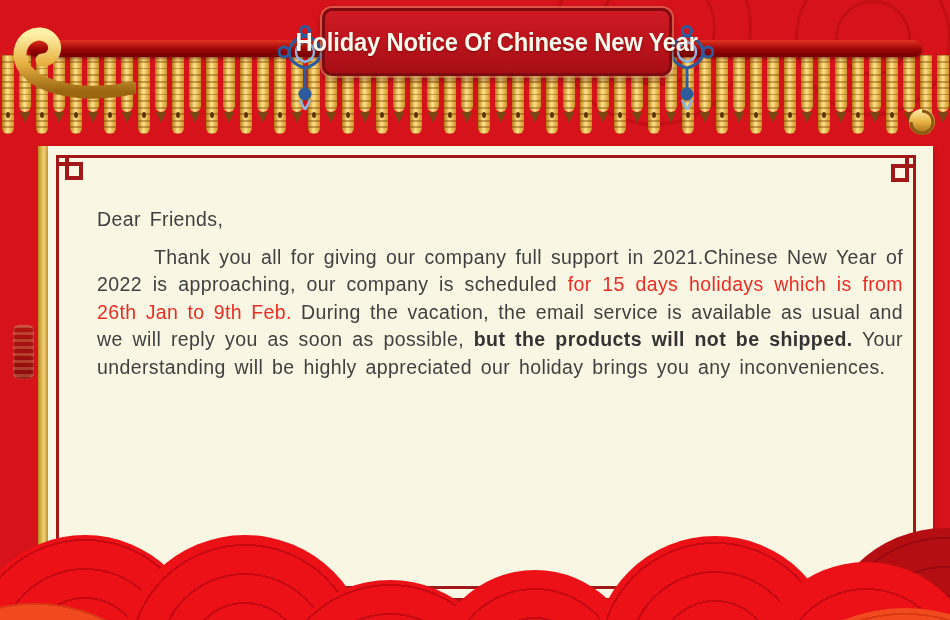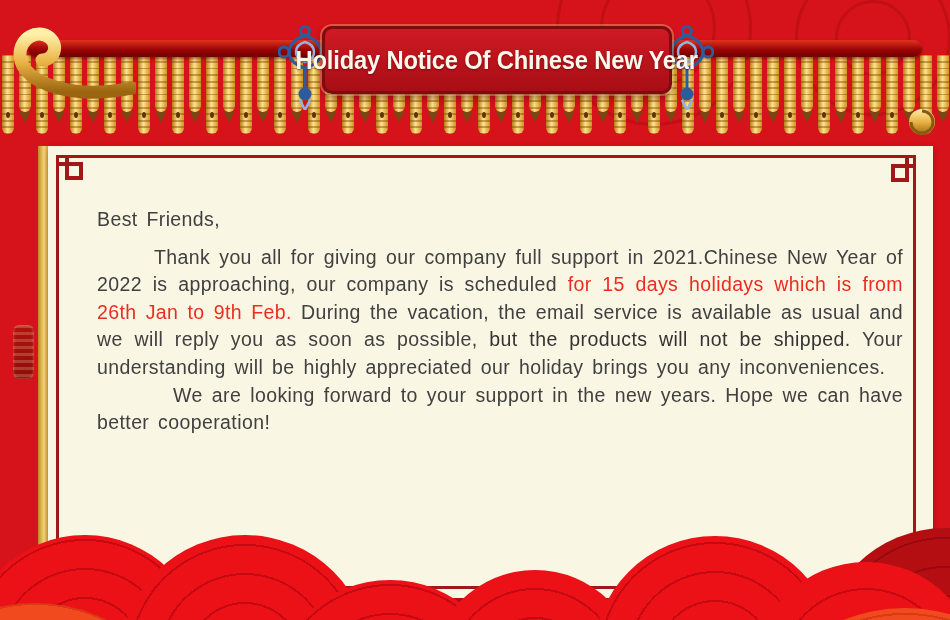--- a/index.html
+++ b/index.html
@@ -28,21 +28,21 @@
   .tassel.short::after{content:'';position:absolute;top:100%;left:1px;
     border:5px solid transparent;border-top:11px solid #7a4712;}
   .tassel:not(.short)::before{content:'';position:absolute;bottom:16px;left:4px;width:4px;height:6px;
     background:#5f3406;border-radius:50%;}
 
   .ornament{position:absolute;z-index:7;}
   .hook-left{left:4px;top:22px;}
   .knob-right{left:902px;top:102px;}
 
   
-  .plaque{position:absolute;left:322px;top:26px;width:344px;height:62px;z-index:8;
+  .plaque{position:absolute;left:322px;top:8px;width:344px;height:62px;z-index:8;
     background:linear-gradient(180deg,#cf1a24,#a80e15);
     border:3px solid #7d0b10;border-radius:10px;
     box-shadow:0 0 0 2px rgba(255,215,150,.35), 0 4px 7px rgba(60,0,0,.45);
     display:flex;align-items:center;justify-content:center;}
   .plaque-title{color:#fdf8ec;font-size:25px;font-weight:700;white-space:nowrap;
     transform:scaleX(.95);letter-spacing:-.2px;text-shadow:0 1px 2px rgba(80,0,0,.6);}
   .knot{position:absolute;top:24px;z-index:7;}
   .knot.left{left:278px;}
   .knot.right{left:660px;}
 
@@ -58,21 +58,21 @@
   .corner.tr{right:-3px;top:-3px;transform:rotate(90deg);}
   .corner.br{right:-3px;bottom:-3px;transform:rotate(180deg);}
   .corner.bl{left:-3px;bottom:-3px;transform:rotate(270deg);}
 
   .letter-text{position:absolute;left:49px;top:60px;width:806px;color:#404040;
     font-size:19.5px;line-height:27.6px;letter-spacing:.4px;word-spacing:3px;}
   .letter-text p{margin:0;}
   .para1{text-align:justify;text-indent:57px;margin-top:10px !important;}
   .para2{text-align:justify;text-indent:76px;}
   .hl{color:#e92d22;}
-  .emph{font-weight:400;color:#333;}
+  .emph{font-weight:700;color:#333;}
   .closing{margin-top:36px !important;}
 
   
   .seal{position:absolute;left:13px;top:325px;width:21px;height:54px;z-index:2;
     background:
       repeating-linear-gradient(180deg, rgba(235,185,120,.28) 0 3px, rgba(255,255,255,0) 3px 7px),
       linear-gradient(180deg,#b01212,#8e0d0d);
     border-radius:6px;box-shadow:inset 0 0 3px rgba(255,230,180,.5);}
 
   
@@ -223,23 +223,22 @@
     </svg>
     <svg class="corner br" viewBox="0 0 34 34">
       <path d="M0 9 H11 M11 0 V9 M11 9 V23 H25 V9 H11" fill="none" stroke="#a21818" stroke-width="4"></path>
     </svg>
     <svg class="corner bl" viewBox="0 0 34 34">
       <path d="M0 9 H11 M11 0 V9 M11 9 V23 H25 V9 H11" fill="none" stroke="#a21818" stroke-width="4"></path>
     </svg>
   </div>
 
   <div class="letter-text">
-    <p>Best Friends,</p>
+    <p>Dear Friends,</p>
     <p class="para1"><span>Thank you all for giving our company full support in 2021.Chinese New Year of 2022 is approaching, our company is scheduled </span><span class="hl">for 15 days holidays which is from 26th Jan to 9th Feb.</span><span> During the vacation, the email service is available as usual and we will reply you as soon as possible, </span><span class="emph">but the products will not be shipped.</span><span> Your understanding will be highly appreciated our holiday brings you any inconveniences.</span></p>
-    <p class="para2">We are looking forward to your support in the new years. Hope we can have better cooperation!</p>
   </div>
 </div>
 
 <div class="bottom-band"></div>
 <div class="cloud dark cdark"></div>
 <div class="cloud c1"></div>
 <div class="cloud c2"></div>
 <div class="cloud c3"></div>
 <div class="cloud c4"></div>
 <div class="cloud c5"></div>

